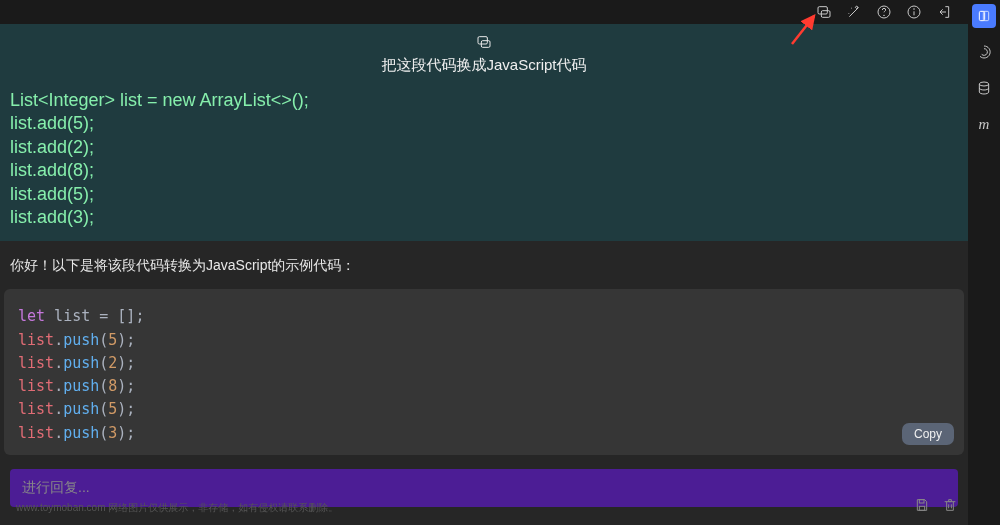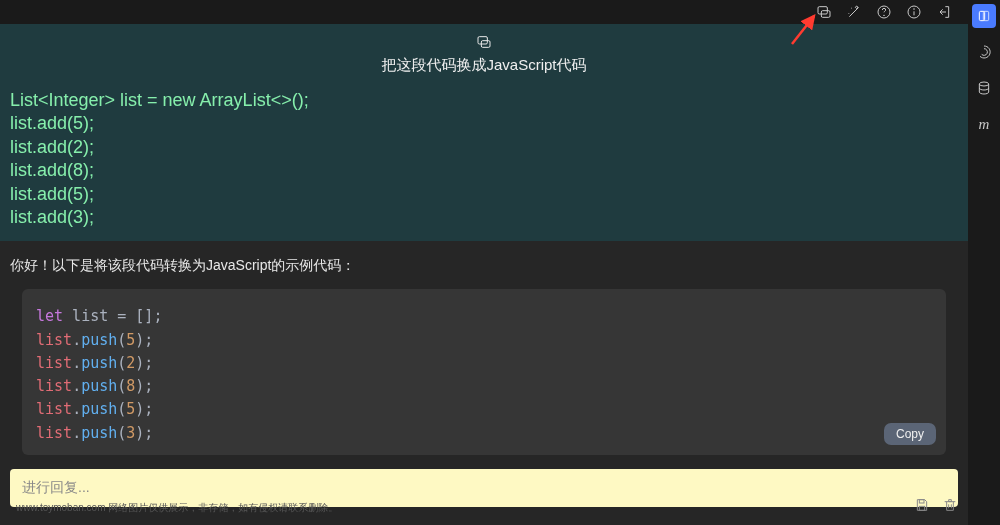--- a/index.html
+++ b/index.html
@@ -113,21 +113,21 @@
       color: #86efac;
       font-family: -apple-system, sans-serif;
       white-space: pre;
     }
     .response-text {
       padding: 16px 10px 14px 10px;
       font-size: 14px;
       color: #e8e8e8;
     }
     .code-block {
-      margin: 0 22px;
+      margin: 0 4px;
       background: #363636;
       border-radius: 6px;
       padding: 16px 14px 10px 14px;
       position: relative;
     }
     .code-content {
       font-family: "SF Mono", Monaco, Consolas, monospace;
       font-size: 15px;
       line-height: 1.55;
       white-space: pre;
@@ -145,21 +145,21 @@
       background: #5b6576;
       color: #f0f0f0;
       border: none;
       border-radius: 7px;
       padding: 4px 12px;
       font-size: 12px;
       cursor: pointer;
     }
     .reply-input {
       margin: 14px 10px 0 10px;
-      background: #fef9c3;
+      background: #4c1d95;
       border-radius: 4px;
       padding: 10px 12px;
       color: #888;
       font-size: 14px;
     }
     .footer-icons {
       position: absolute;
       right: 42px;
       bottom: 12px;
       display: flex;

